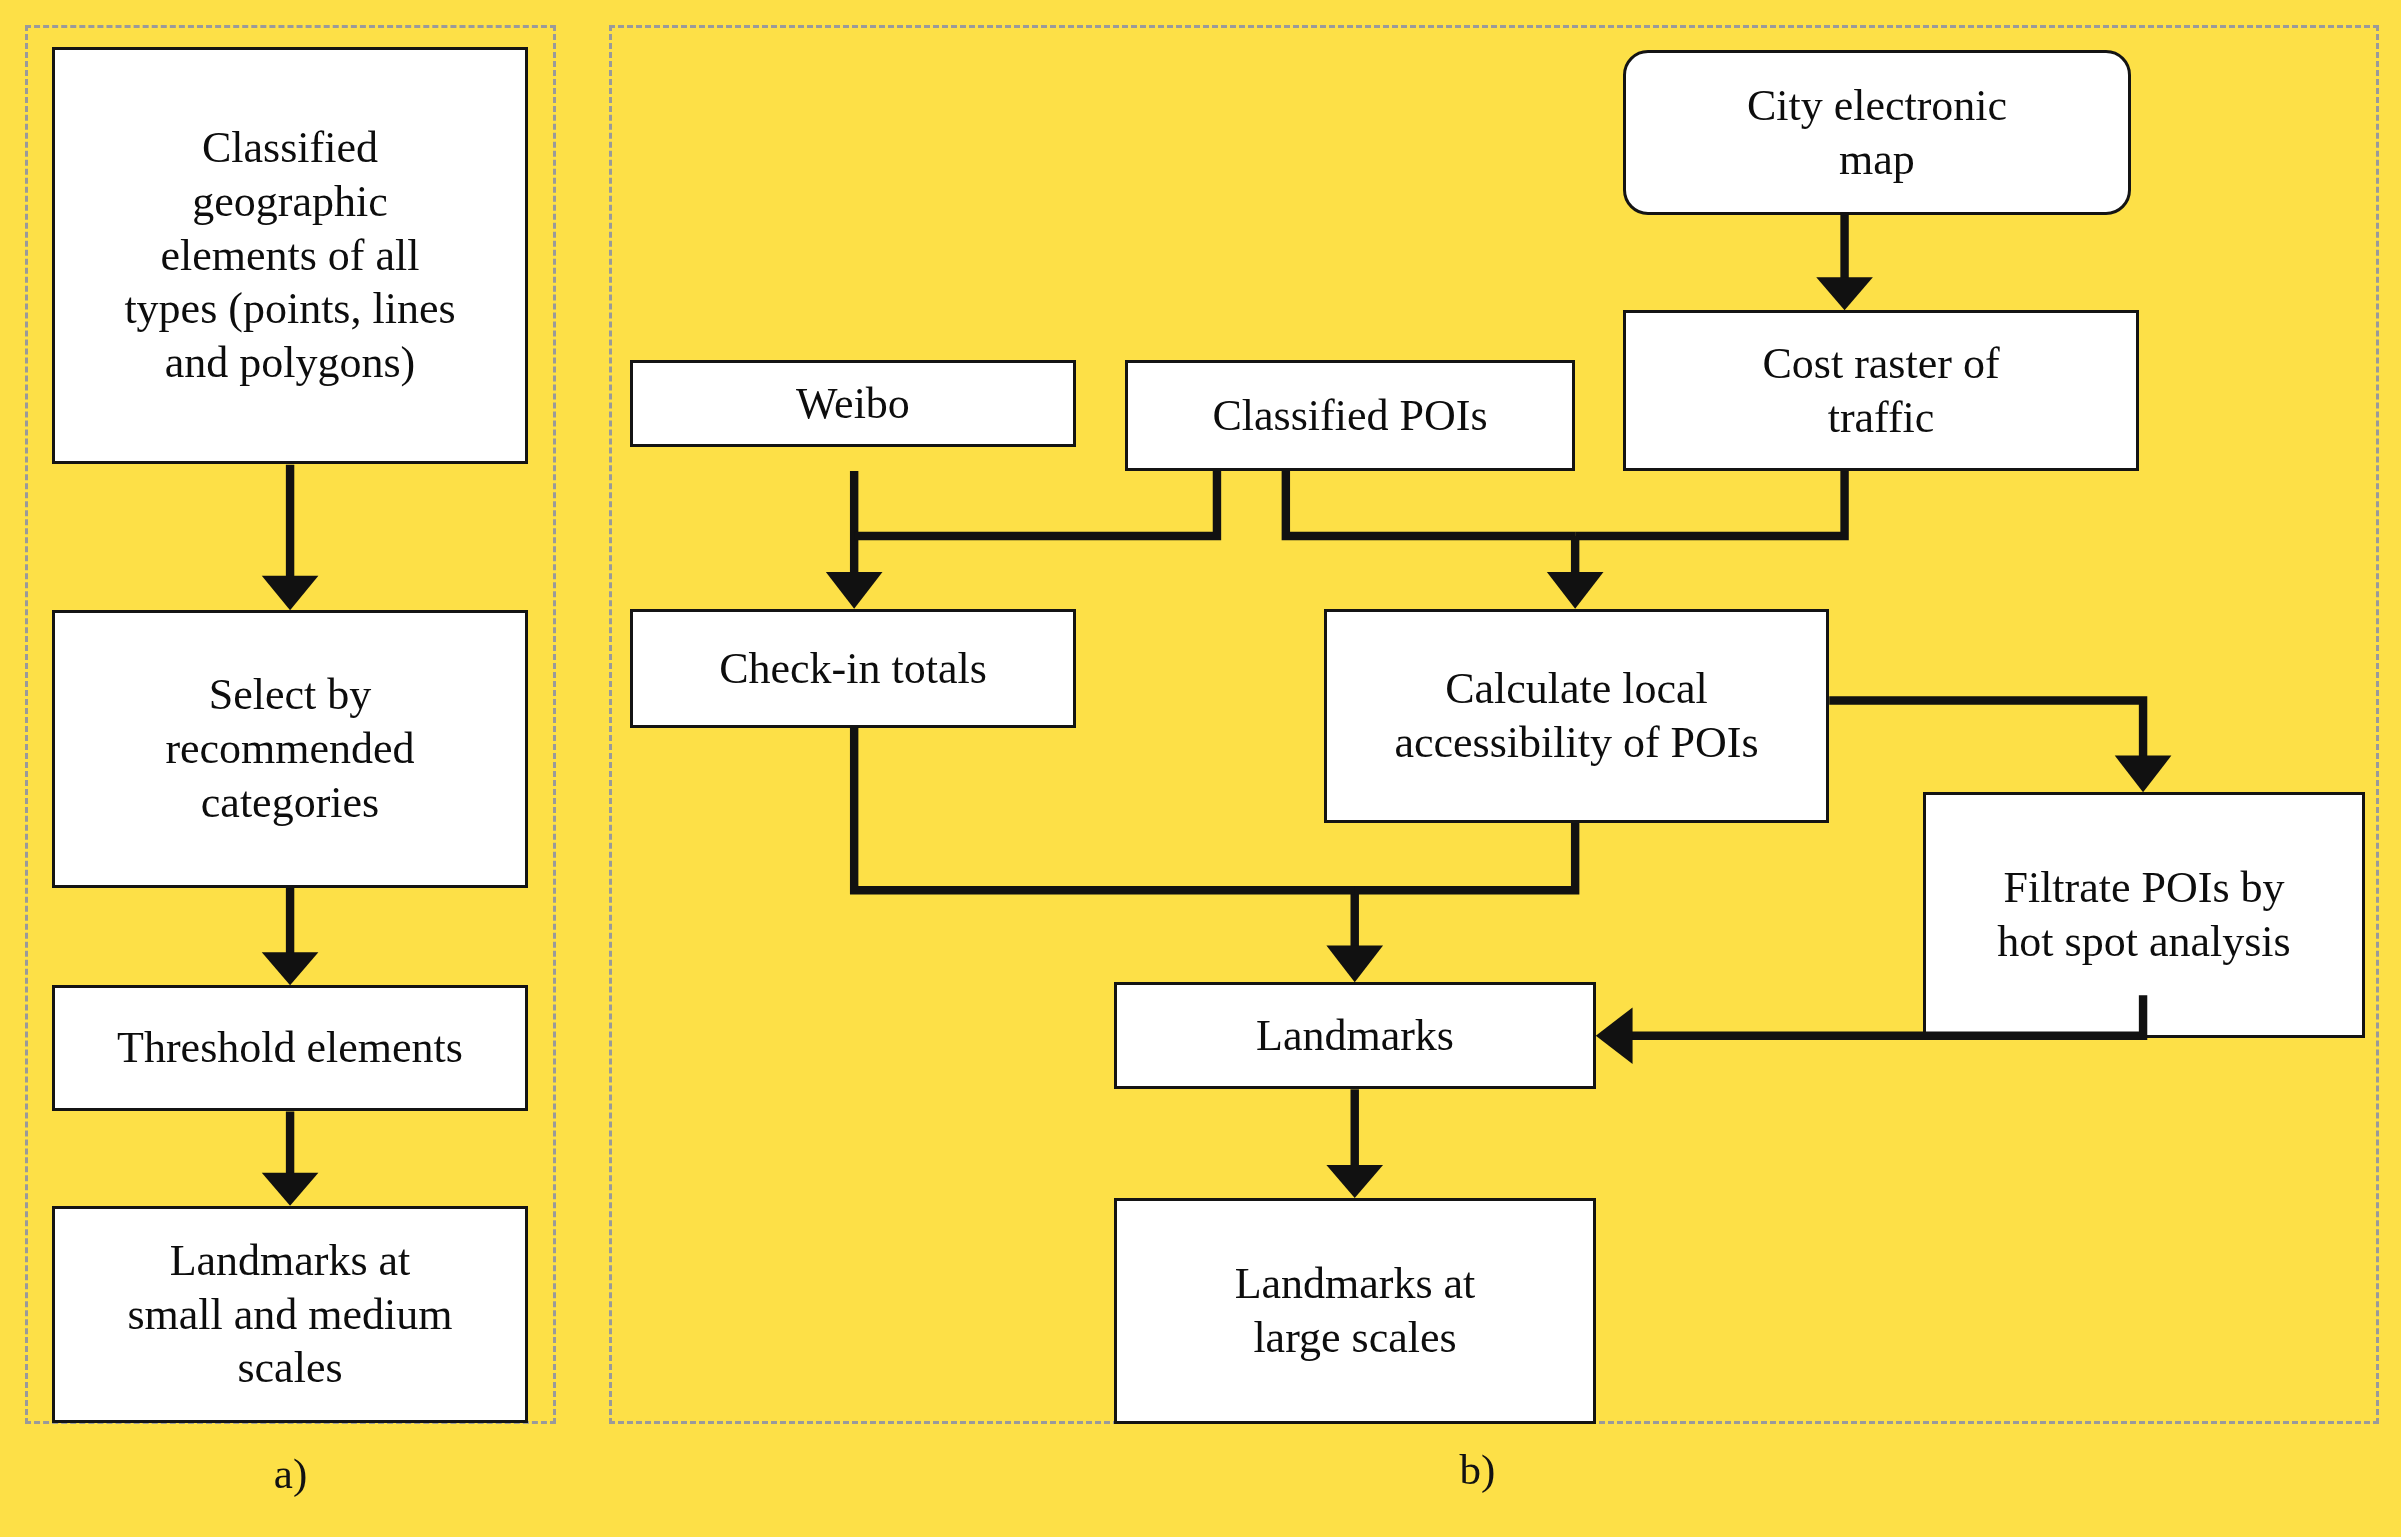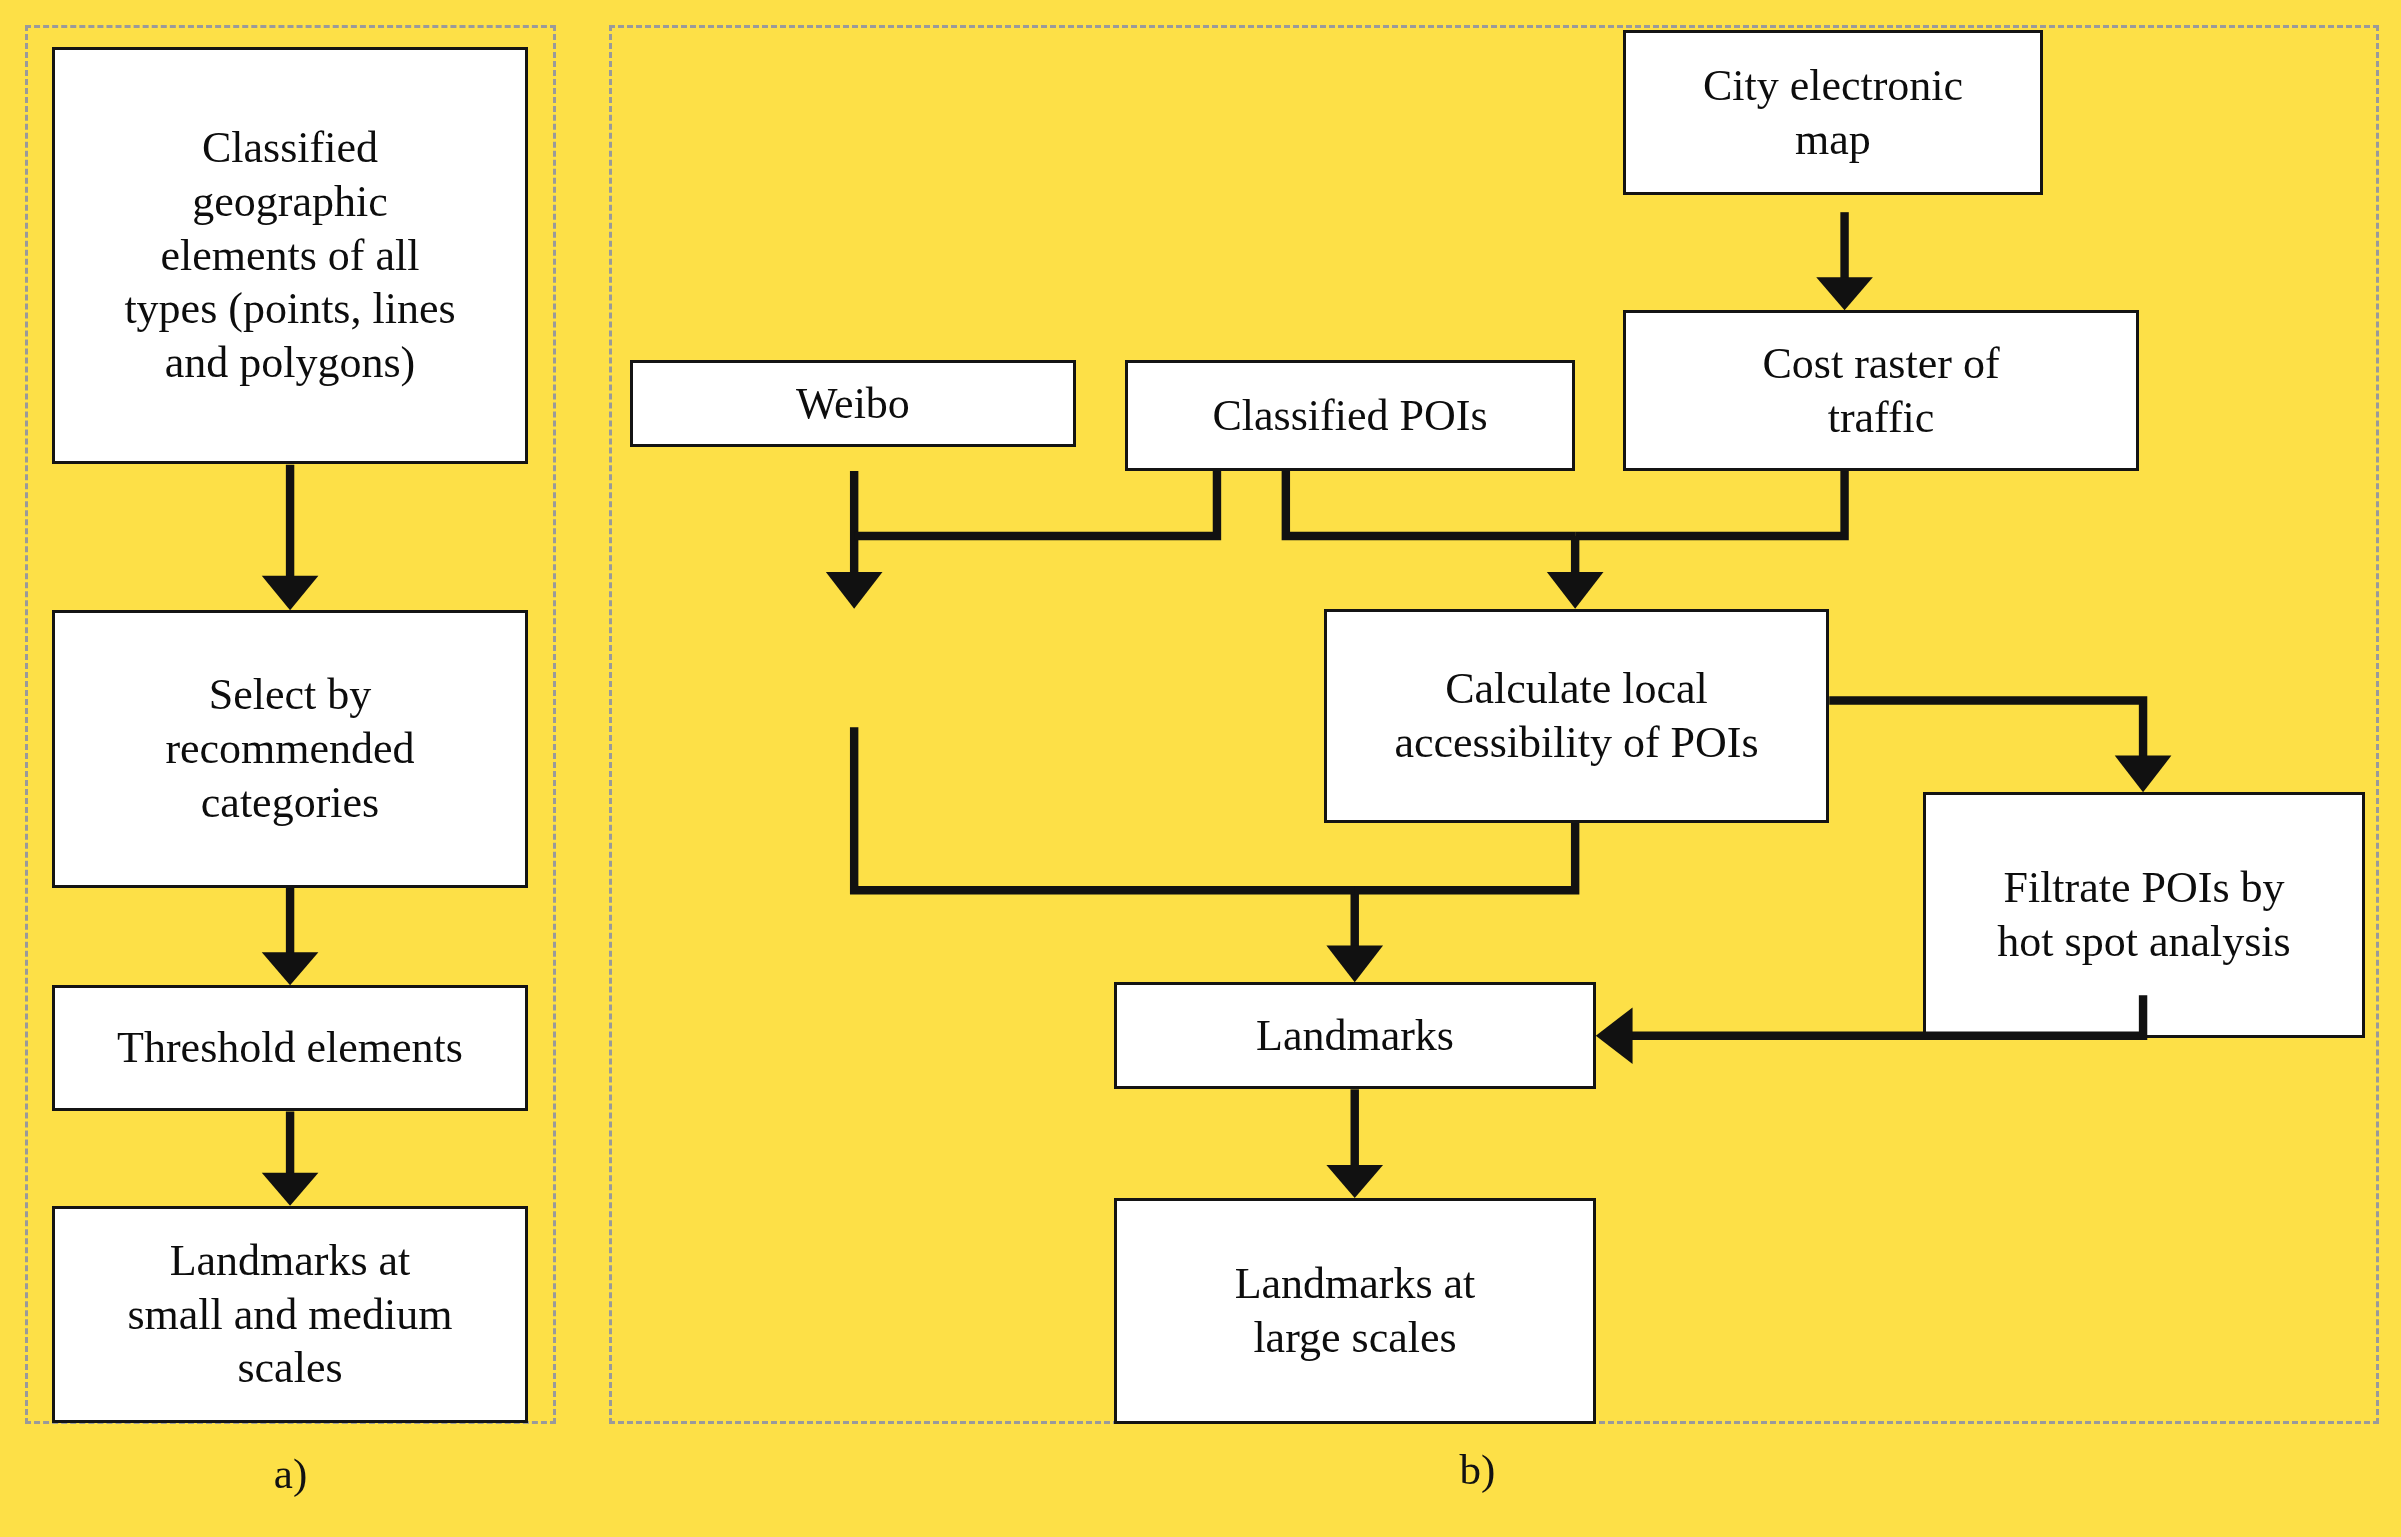--- a/index.html
+++ b/index.html
@@ -87,38 +87,41 @@
   <div class="node fs-lg" style="left:52px; top:1206px; width:476px; height:217px;">
     <span class="label">Landmarks at
 small and medium
 scales</span>
   </div>
 
   <div class="caption" style="left:214px; top:1449px; width:153px;">a)</div>
 
   <div class="panel" style="left:609px; top:25px; width:1770px; height:1399px;"></div>
 
-  <div class="node fs-lg" style="left:1623px; top:30px; width:420px; height:165px;">
+  <div class="node fs-lg" style="left:1623px; top:50px; width:508px; height:165px;border-radius:25px;">
     <span class="label">City electronic
 map</span>
   </div>
 
   <div class="node fs-lg" style="left:1623px; top:310px; width:516px; height:161px;">
     <span class="label">Cost raster of
 traffic</span>
   </div>
 
   <div class="node fs-lg" style="left:630px; top:360px; width:446px; height:87px;">
     <span class="label">Weibo</span>
   </div>
 
   <div class="node fs-lg" style="left:1125px; top:360px; width:450px; height:111px;">
     <span class="label">Classified POIs</span>
   </div>
 
+  <div class="node fs-lg" style="left:630px; top:609px; width:446px; height:119px;">
+    <span class="label">Check-in totals</span>
+  </div>
 
   <div class="node fs-lg" style="left:1324px; top:609px; width:505px; height:214px;">
     <span class="label">Calculate local
 accessibility of POIs</span>
   </div>
 
   <div class="node fs-lg" style="left:1923px; top:792px; width:442px; height:246px;">
     <span class="label">Filtrate POIs by
 hot spot analysis</span>
   </div>

